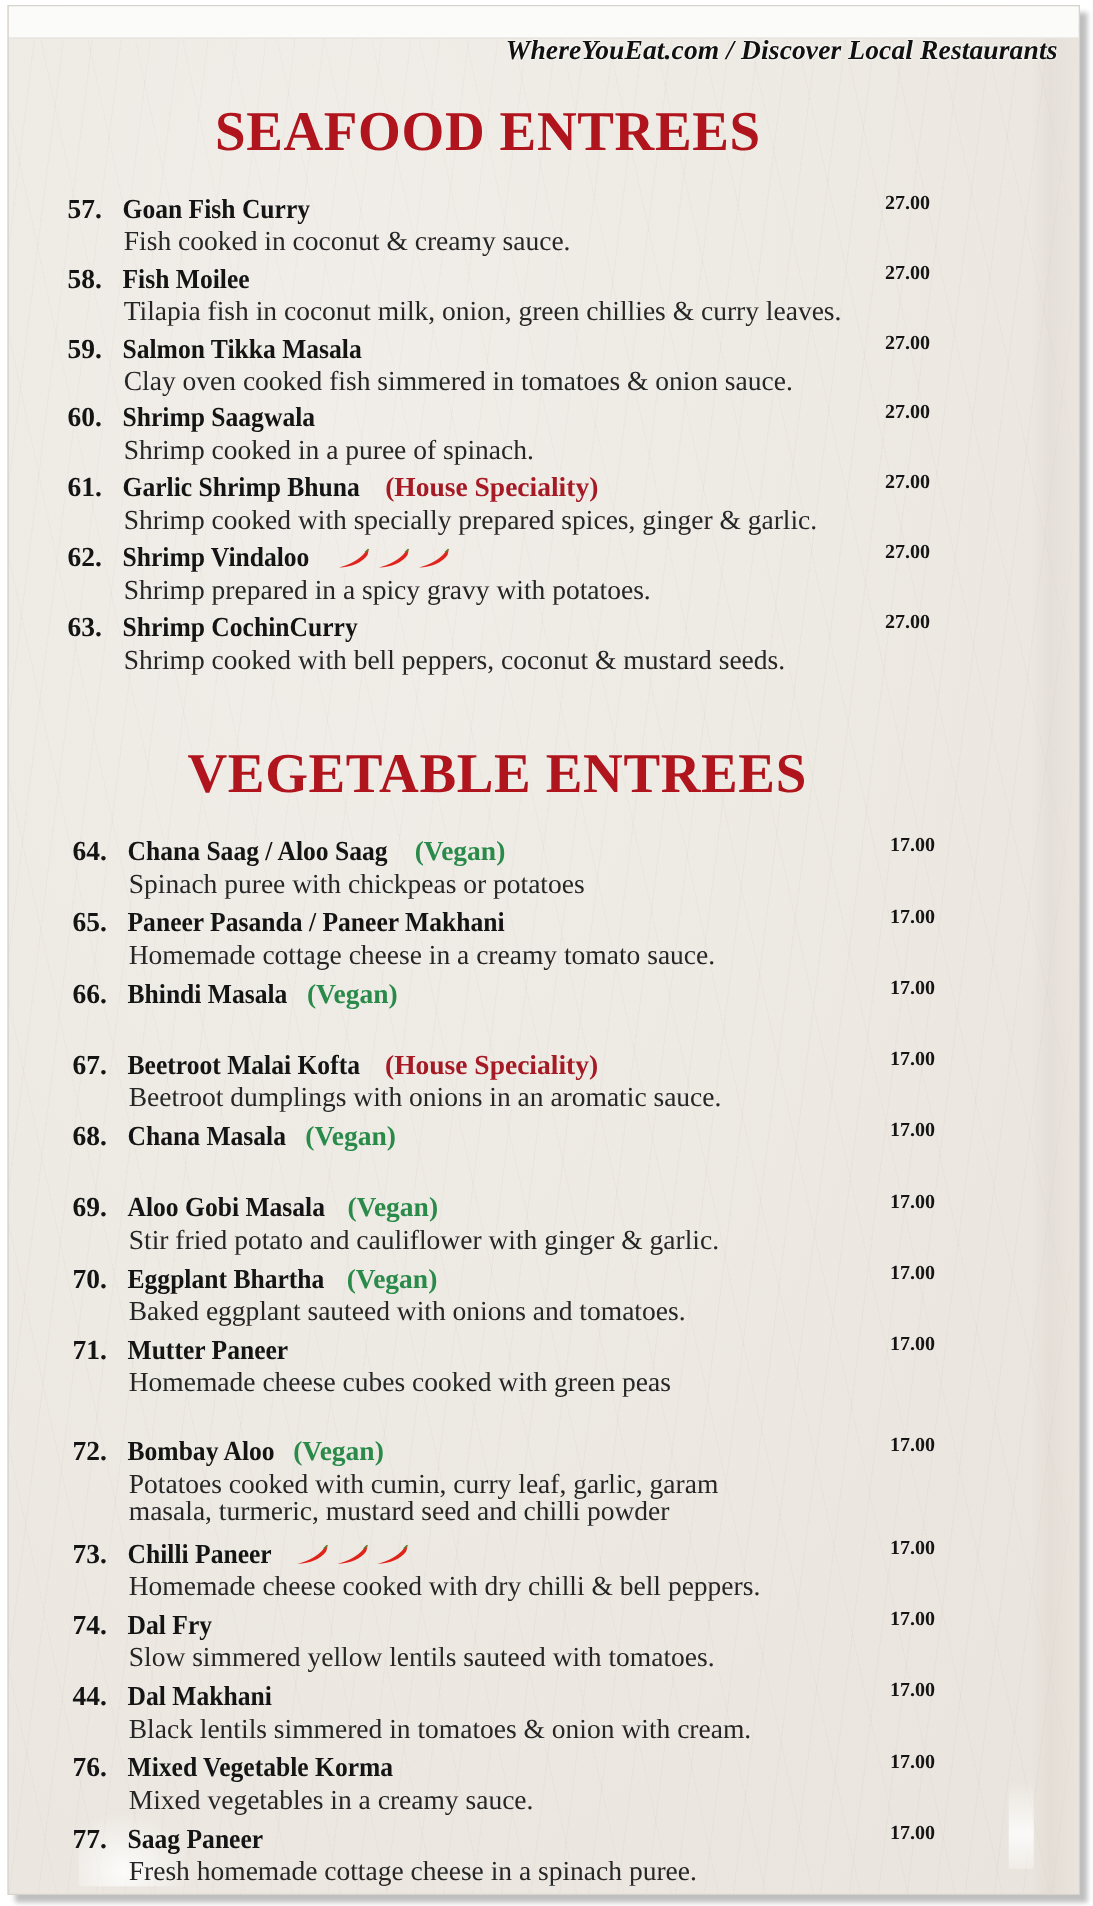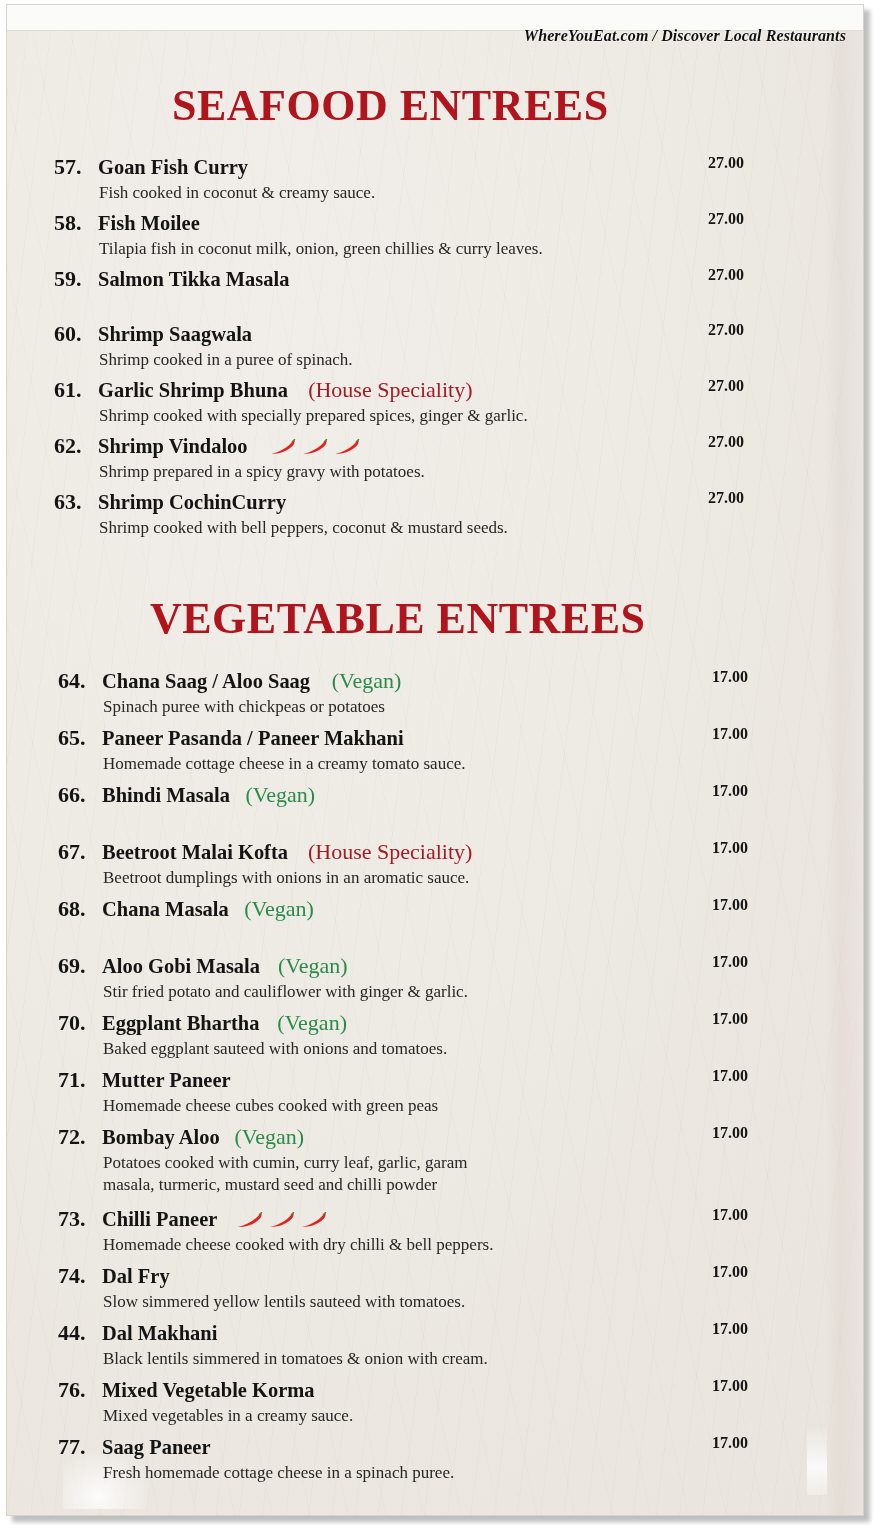--- a/index.html
+++ b/index.html
@@ -26,21 +26,21 @@
     background: #fbfbfa; border-bottom: 1px solid #e2ded8;
   }
   .page .right-strip {
     position: absolute; right: 0; top: 26px; width: 38px; height: 100%;
     background: linear-gradient(90deg, rgba(0,0,0,0) 0%, rgba(210,200,192,0.25) 40%, rgba(235,228,222,0.6) 100%);
   }
 
   .watermark {
     position: absolute; right: 28px; top: 27px;
     font-family: "Liberation Serif", serif; font-style: italic; font-weight: bold;
-    font-size: 16px; color: #111; letter-spacing: 0.1px;
+    font-size: 22px; color: #111; letter-spacing: 0.1px;
     text-shadow: 0 0 2px #fff, 0 0 2px #fff;
     text-align: right;
   }
 
   .section-title {
     position: absolute; font-family: "Liberation Serif", serif; font-weight: bold;
     color: #b0141c; font-size: 44px; letter-spacing: 0.5px; white-space: nowrap;
     transform: scaleY(1.02);
   }
   #seafood-title { left: 172px; top: 80px; }
@@ -53,37 +53,37 @@
   .item { position: relative; }
   .item-head { display: flex; align-items: baseline; height: 28px; }
   .item-num {
     font-family: "Liberation Serif", serif; font-weight: bold; font-size: 22px;
     color: #141414; width: 44px; flex: 0 0 44px;
   }
   .item-name {
     font-family: "Liberation Serif", serif; font-weight: bold; font-size: 22px;
     color: #141414; white-space: nowrap; transform: scaleX(0.93); transform-origin: left;
   }
-  .item-tag { font-weight: normal; font-size: 22px; margin-left: 6px; }
+  .item-tag { font-weight: bold; font-size: 22px; margin-left: 6px; }
   .tag-house { color: #a51a24; }
   .tag-vegan { color: #2a8a4a; }
   .item-price {
     position: absolute; right: 0; top: 0;
     font-family: "Liberation Serif", serif; font-weight: bold; font-size: 16px; color: #141414;
   }
   .item-desc {
-    font-family: "Liberation Serif", serif; font-size: 17px; color: #262626;
+    font-family: "Liberation Serif", serif; font-size: 22px; color: #262626;
     margin-left: 45px; line-height: 22px; white-space: nowrap;
   }
   .chillies { display: inline-flex; gap: 4px; margin-left: 10px; transform: translateY(2px); }
   .chilli { width: 28px; height: 16px; }
 
   #seafood-list .item { height: 55.8px; }
   #veg-list .item { height: 57px; }
-  #veg-list .item.two-line { height: 82px; }
+  #veg-list .item.two-line { height: 82px; margin-top: 24px; }
 
   .tear {
     position: absolute; left: 56px; bottom: 6px; width: 90px; height: 60px;
     background: radial-gradient(ellipse at 40% 80%, rgba(255,255,255,0.85) 0%, rgba(255,255,255,0) 70%);
   }
   .tear2 {
     position: absolute; right: 36px; bottom: 20px; width: 20px; height: 70px;
     background: linear-gradient(180deg, rgba(255,255,255,0) 0%, rgba(255,255,255,0.8) 60%, rgba(255,255,255,0.3) 100%);
   }
 </style>
@@ -124,20 +124,23 @@
         <div class="item-desc">Tilapia fish in coconut milk, onion, green chillies &amp; curry leaves.</div>
       </div>
   </div>
     <div class="item">
     <div class="item-head">
       <span class="item-num">59.</span>
       <span class="item-name">Salmon Tikka Masala</span>
 
     </div>
     <span class="item-price">27.00</span>
+    <div class="desc-wrap">
+        <div class="item-desc">Clay oven cooked fish simmered in tomatoes &amp; onion sauce.</div>
+      </div>
   </div>
     <div class="item">
     <div class="item-head">
       <span class="item-num">60.</span>
       <span class="item-name">Shrimp Saagwala</span>
 
     </div>
     <span class="item-price">27.00</span>
     <div class="desc-wrap">
         <div class="item-desc">Shrimp cooked in a puree of spinach.</div>

